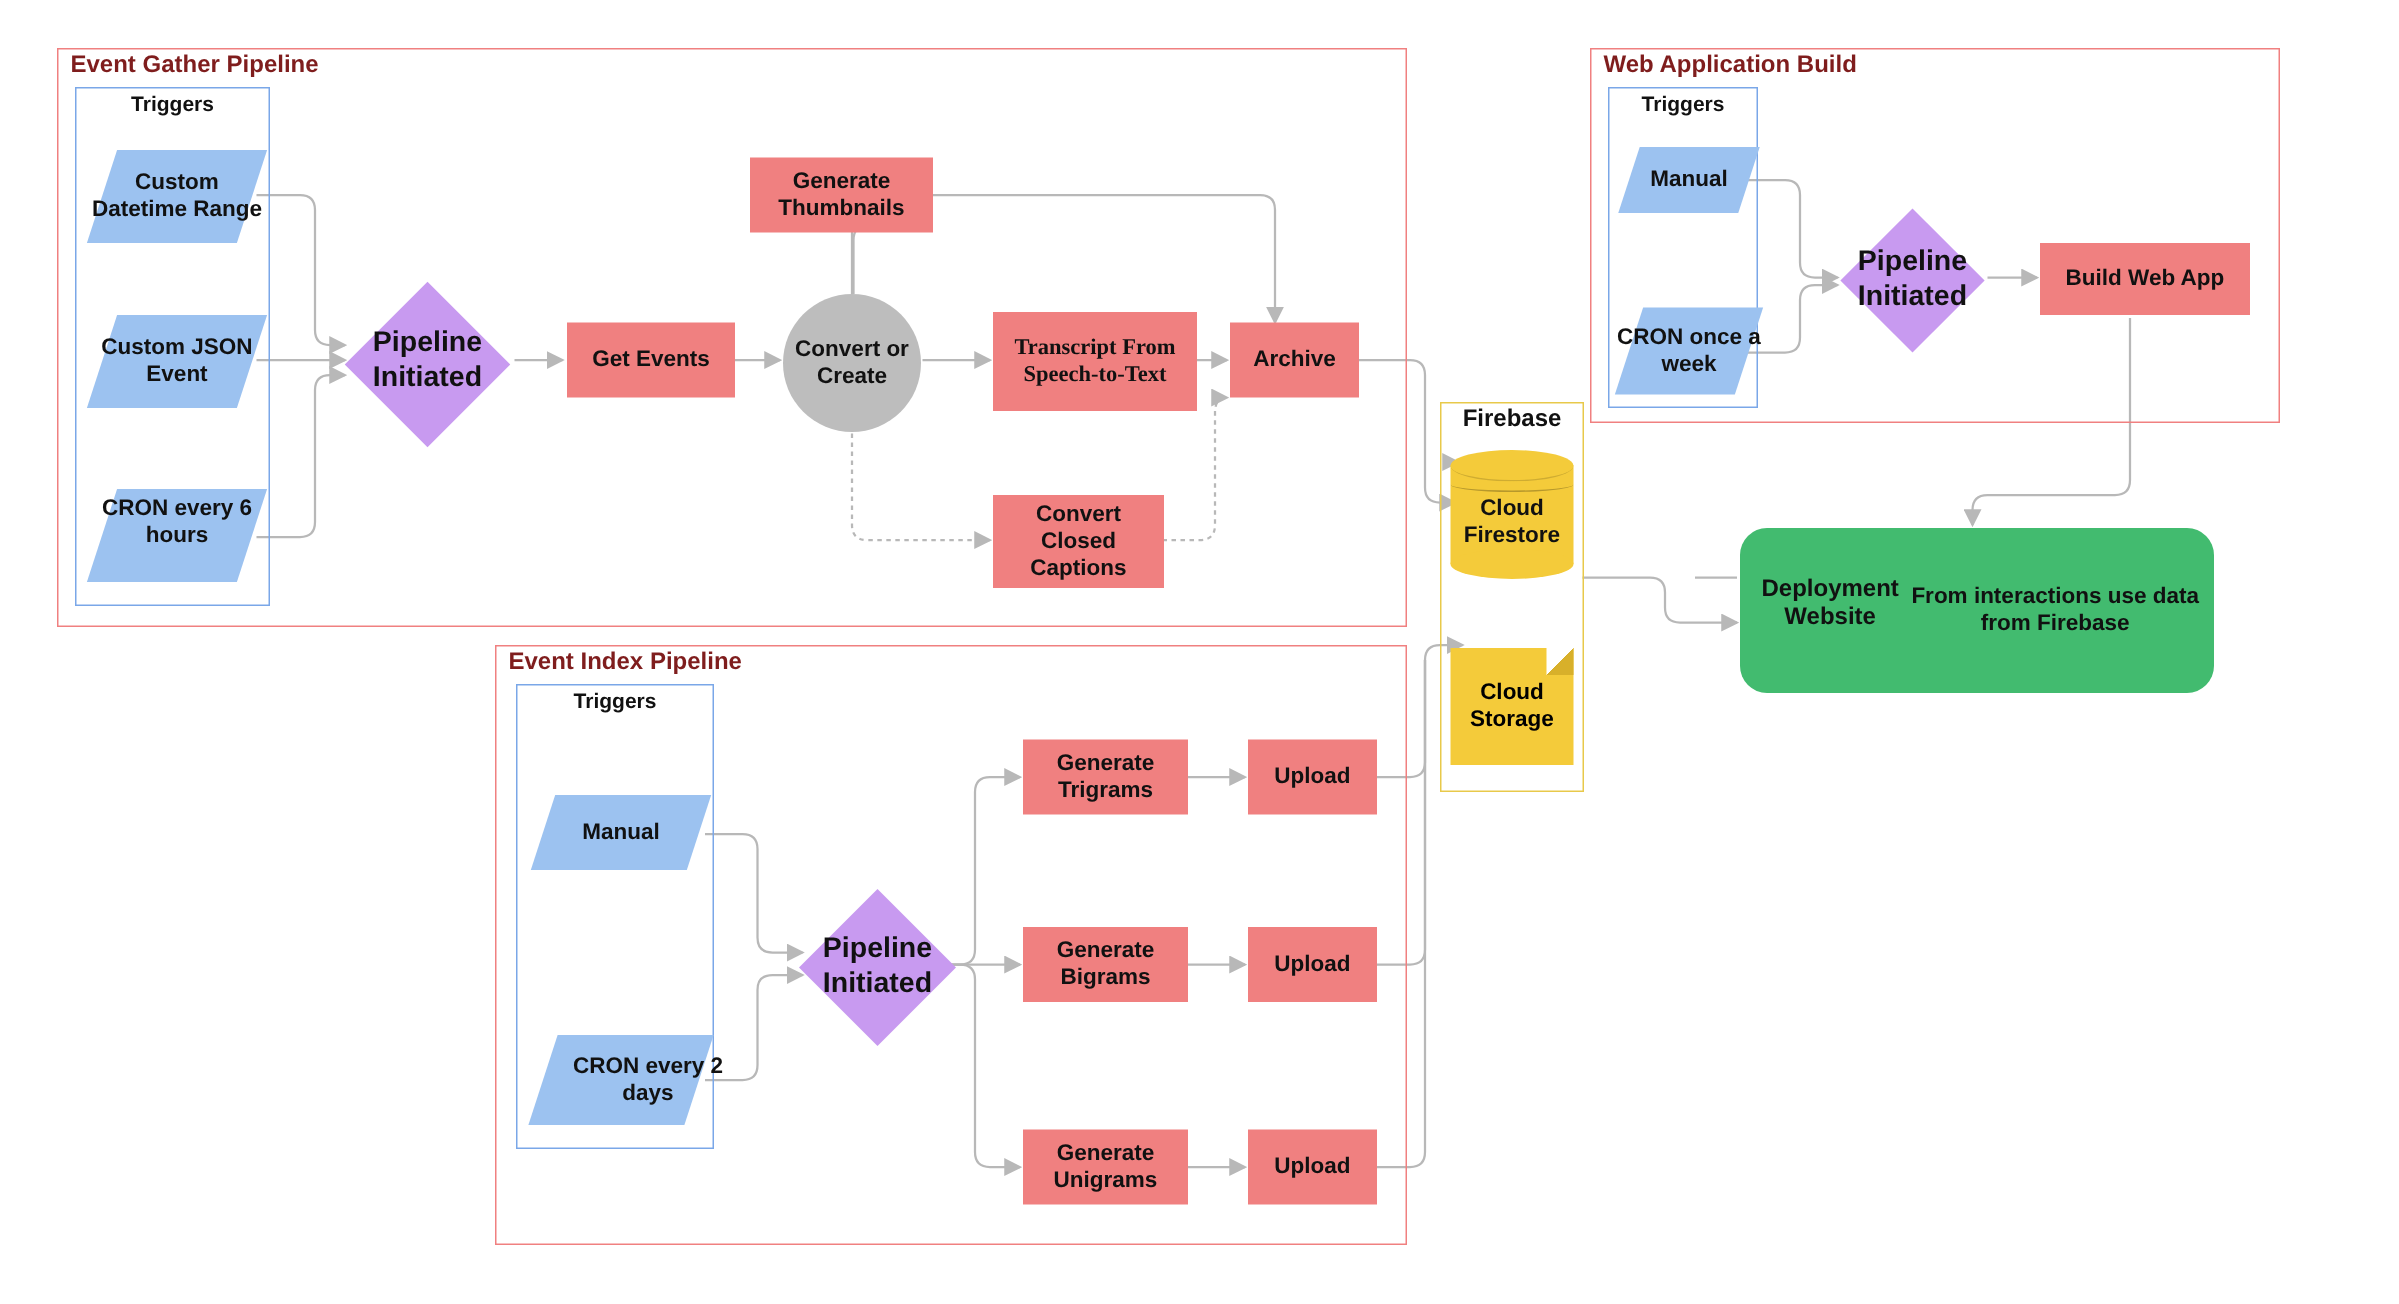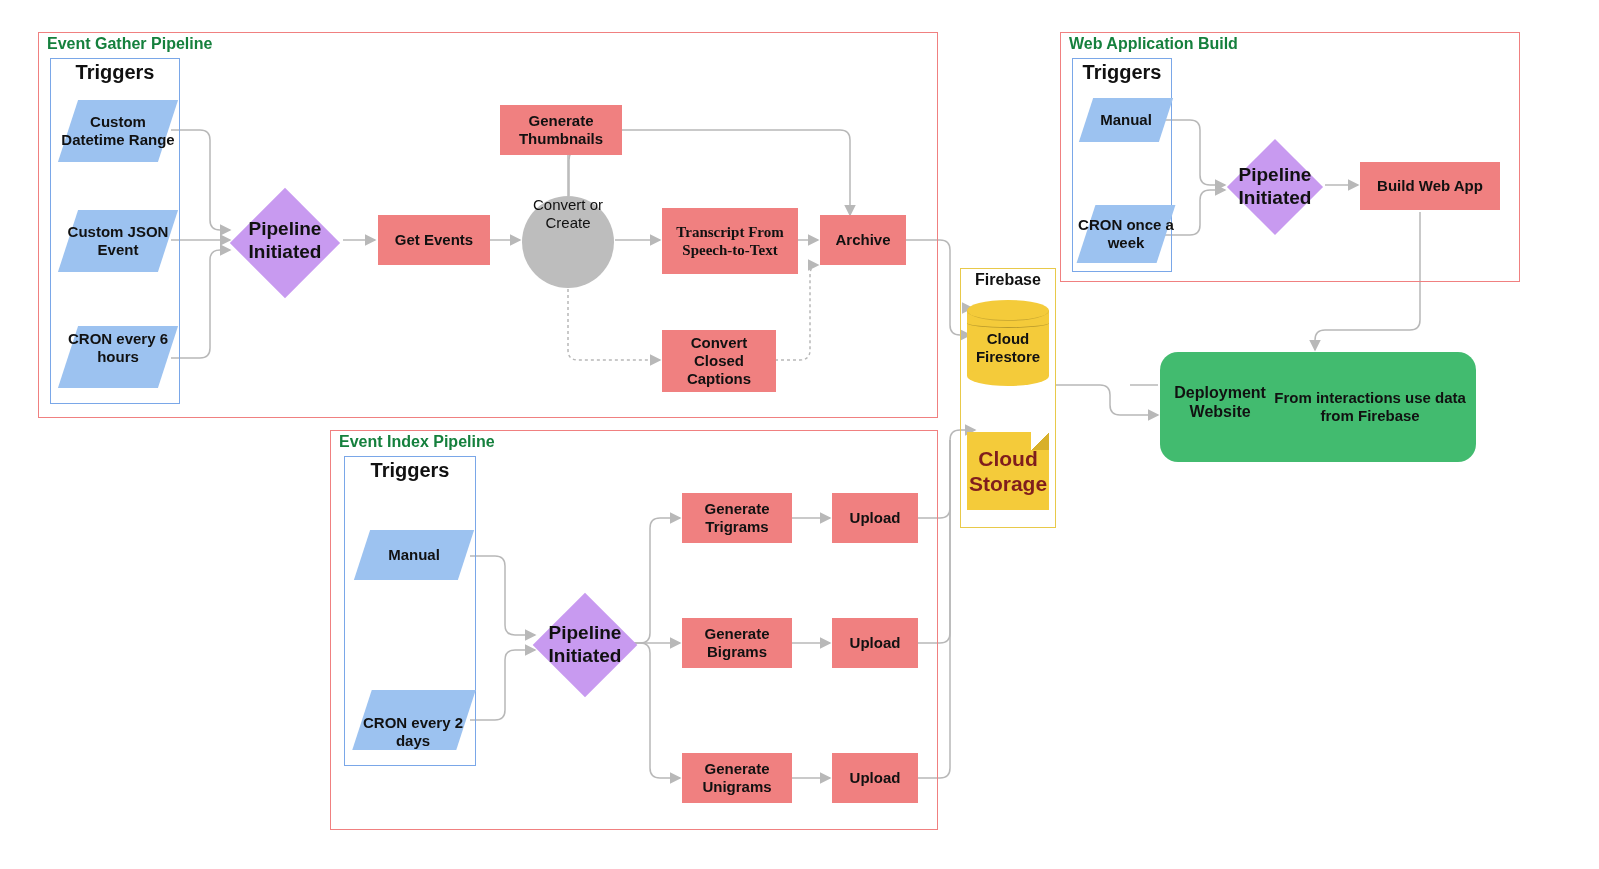--- a/index.html
+++ b/index.html
@@ -15,35 +15,35 @@
   position: absolute;
   border: 1.5px solid #f08080;
   background: transparent;
 }
 .container-title {
   position: absolute;
   top: 2px;
   left: 8px;
   font-weight: 700;
   font-size: 16px;
-  color: #15803d;
+  color: #7f1d1d;
 }
 .inner-box {
   position: absolute;
   border: 1.5px solid #7aa7e8;
   background: transparent;
 }
 .inner-title {
   position: absolute;
   top: 2px;
   left: 0;
   right: 0;
   text-align: center;
   font-weight: 700;
-  font-size: 20px;
+  font-size: 14px;
   color: #111;
 }
 .firebase-box {
   position: absolute;
   border: 1.5px solid #e8c94a;
   background: transparent;
 }
 .firebase-title {
   position: absolute;
   top: 2px;
@@ -110,24 +110,24 @@
   z-index: 2;
   line-height: 1.2;
 }
 
 
 .circle {
   position: absolute;
   border-radius: 50%;
   background: #bdbdbd;
   display: flex;
-  align-items: flex-start;
+  align-items: center;
   justify-content: center;
   text-align: center;
-  font-weight: 400;
+  font-weight: 700;
   font-size: 15px;
   color: #111;
   line-height: 1.2;
 }
 
 
 .cyl {
   position: absolute;
   background: #f4cb3a;
 }
@@ -165,21 +165,21 @@
 .note::after {
   content: '';
   position: absolute;
   top: 0; right: 0;
   width: 18px; height: 18px;
   background: linear-gradient(135deg, #fff 50%, #d8b02a 50%);
 }
 .note-label {
   position: absolute; left:0; right:0;
   top: 50%; transform: translateY(-50%);
-  text-align: center; font-weight:700; font-size:21px; color:#7f1d1d; line-height:1.2;
+  text-align: center; font-weight:700; font-size:15px; color:#000000; line-height:1.2;
 }
 
 svg.edges {
   position: absolute;
   top: 0; left: 0;
   width: 1599px;
   height: 869px;
   pointer-events: none;
   z-index: 0;
 }
@@ -305,21 +305,21 @@
   <div class="container-title">Event Index Pipeline</div>
 </div>
 <div class="inner-box" style="left:344px; top:456px; width:132px; height:310px;">
   <div class="inner-title">Triggers</div>
 </div>
 
 <div class="para" style="left:362px; top:530px; width:104px; height:50px;"></div>
 <div class="para-label" style="left:352px; top:530px; width:124px; height:50px;">Manual</div>
 
 <div class="para" style="left:362px; top:690px; width:104px; height:60px;"></div>
-<div class="para-label" style="left:351px; top:690px; width:124px; height:60px;margin-top:12px;">CRON every 2 days</div>
+<div class="para-label" style="left:370px; top:690px; width:124px; height:60px;">CRON every 2 days</div>
 
 <div class="rhomb" style="left:548px; top:608px; width:74px; height:74px;"></div>
 <div class="rhomb-label" style="left:528px; top:620px; width:114px; height:50px;">Pipeline Initiated</div>
 
 <div class="node-rect red-rect" style="left:682px; top:493px; width:110px; height:50px;">
     <span>Generate Trigrams</span>
   </div>
 <div class="node-rect red-rect" style="left:682px; top:618px; width:110px; height:50px;">
     <span>Generate Bigrams</span>
   </div>

